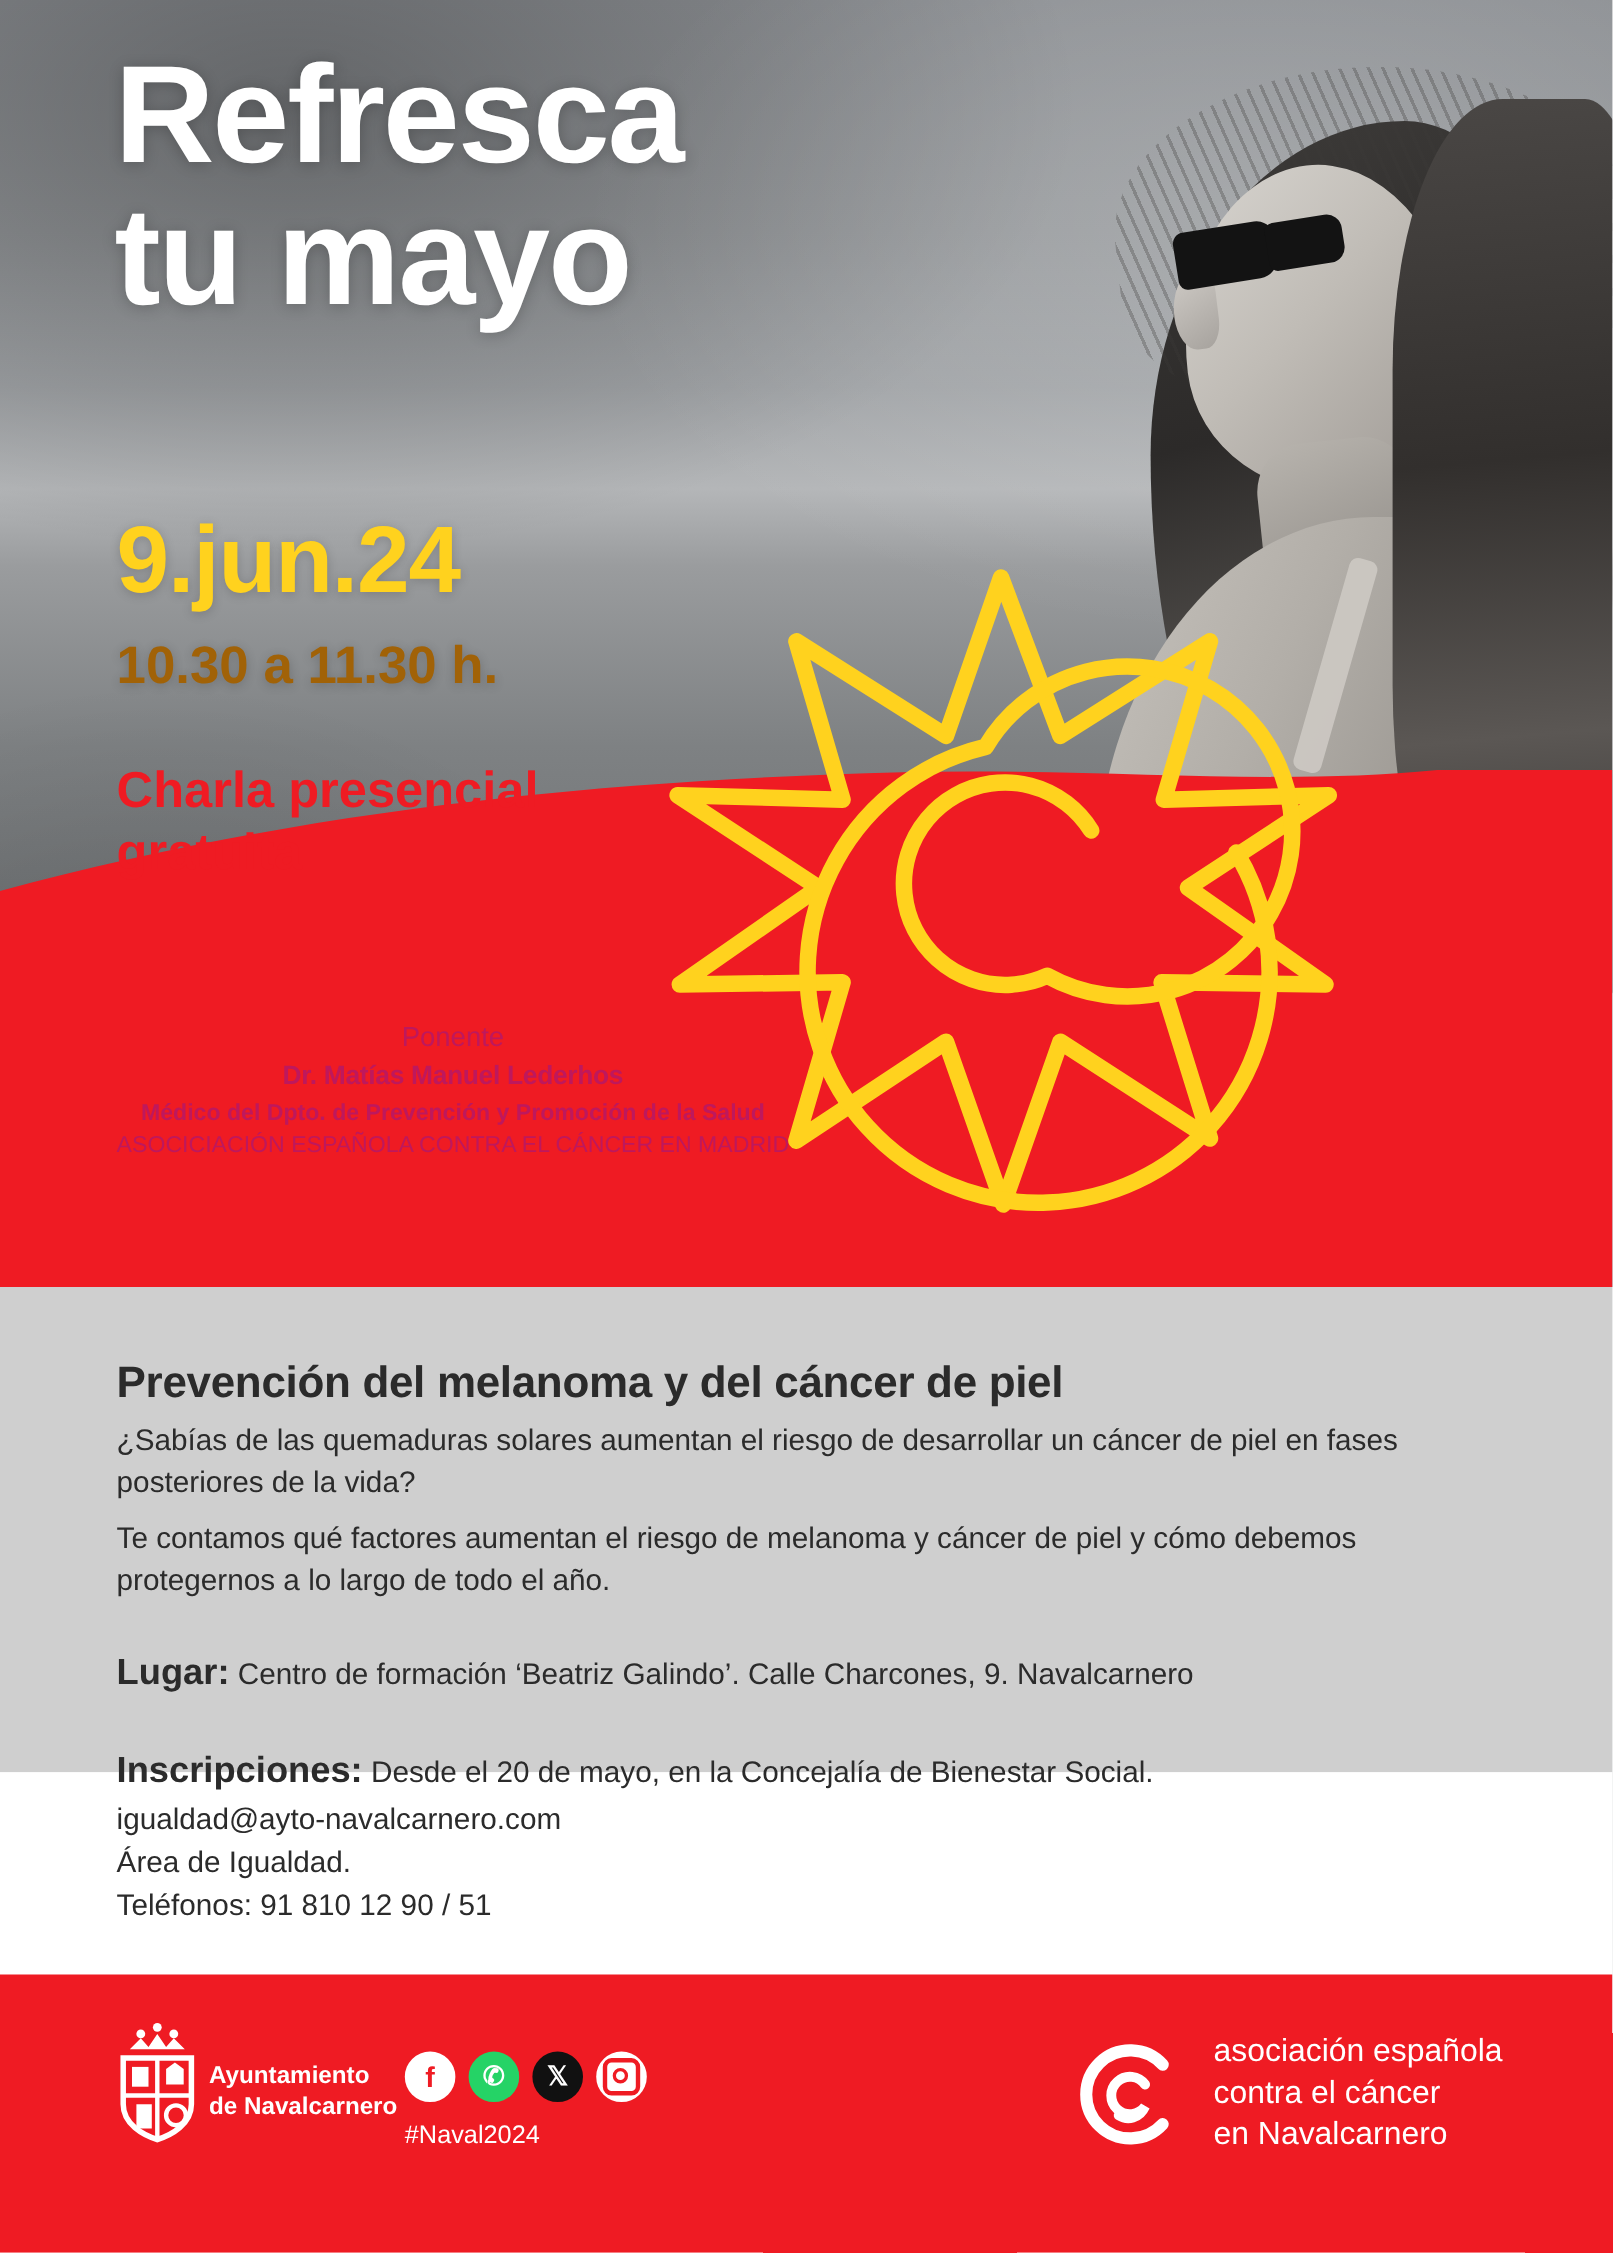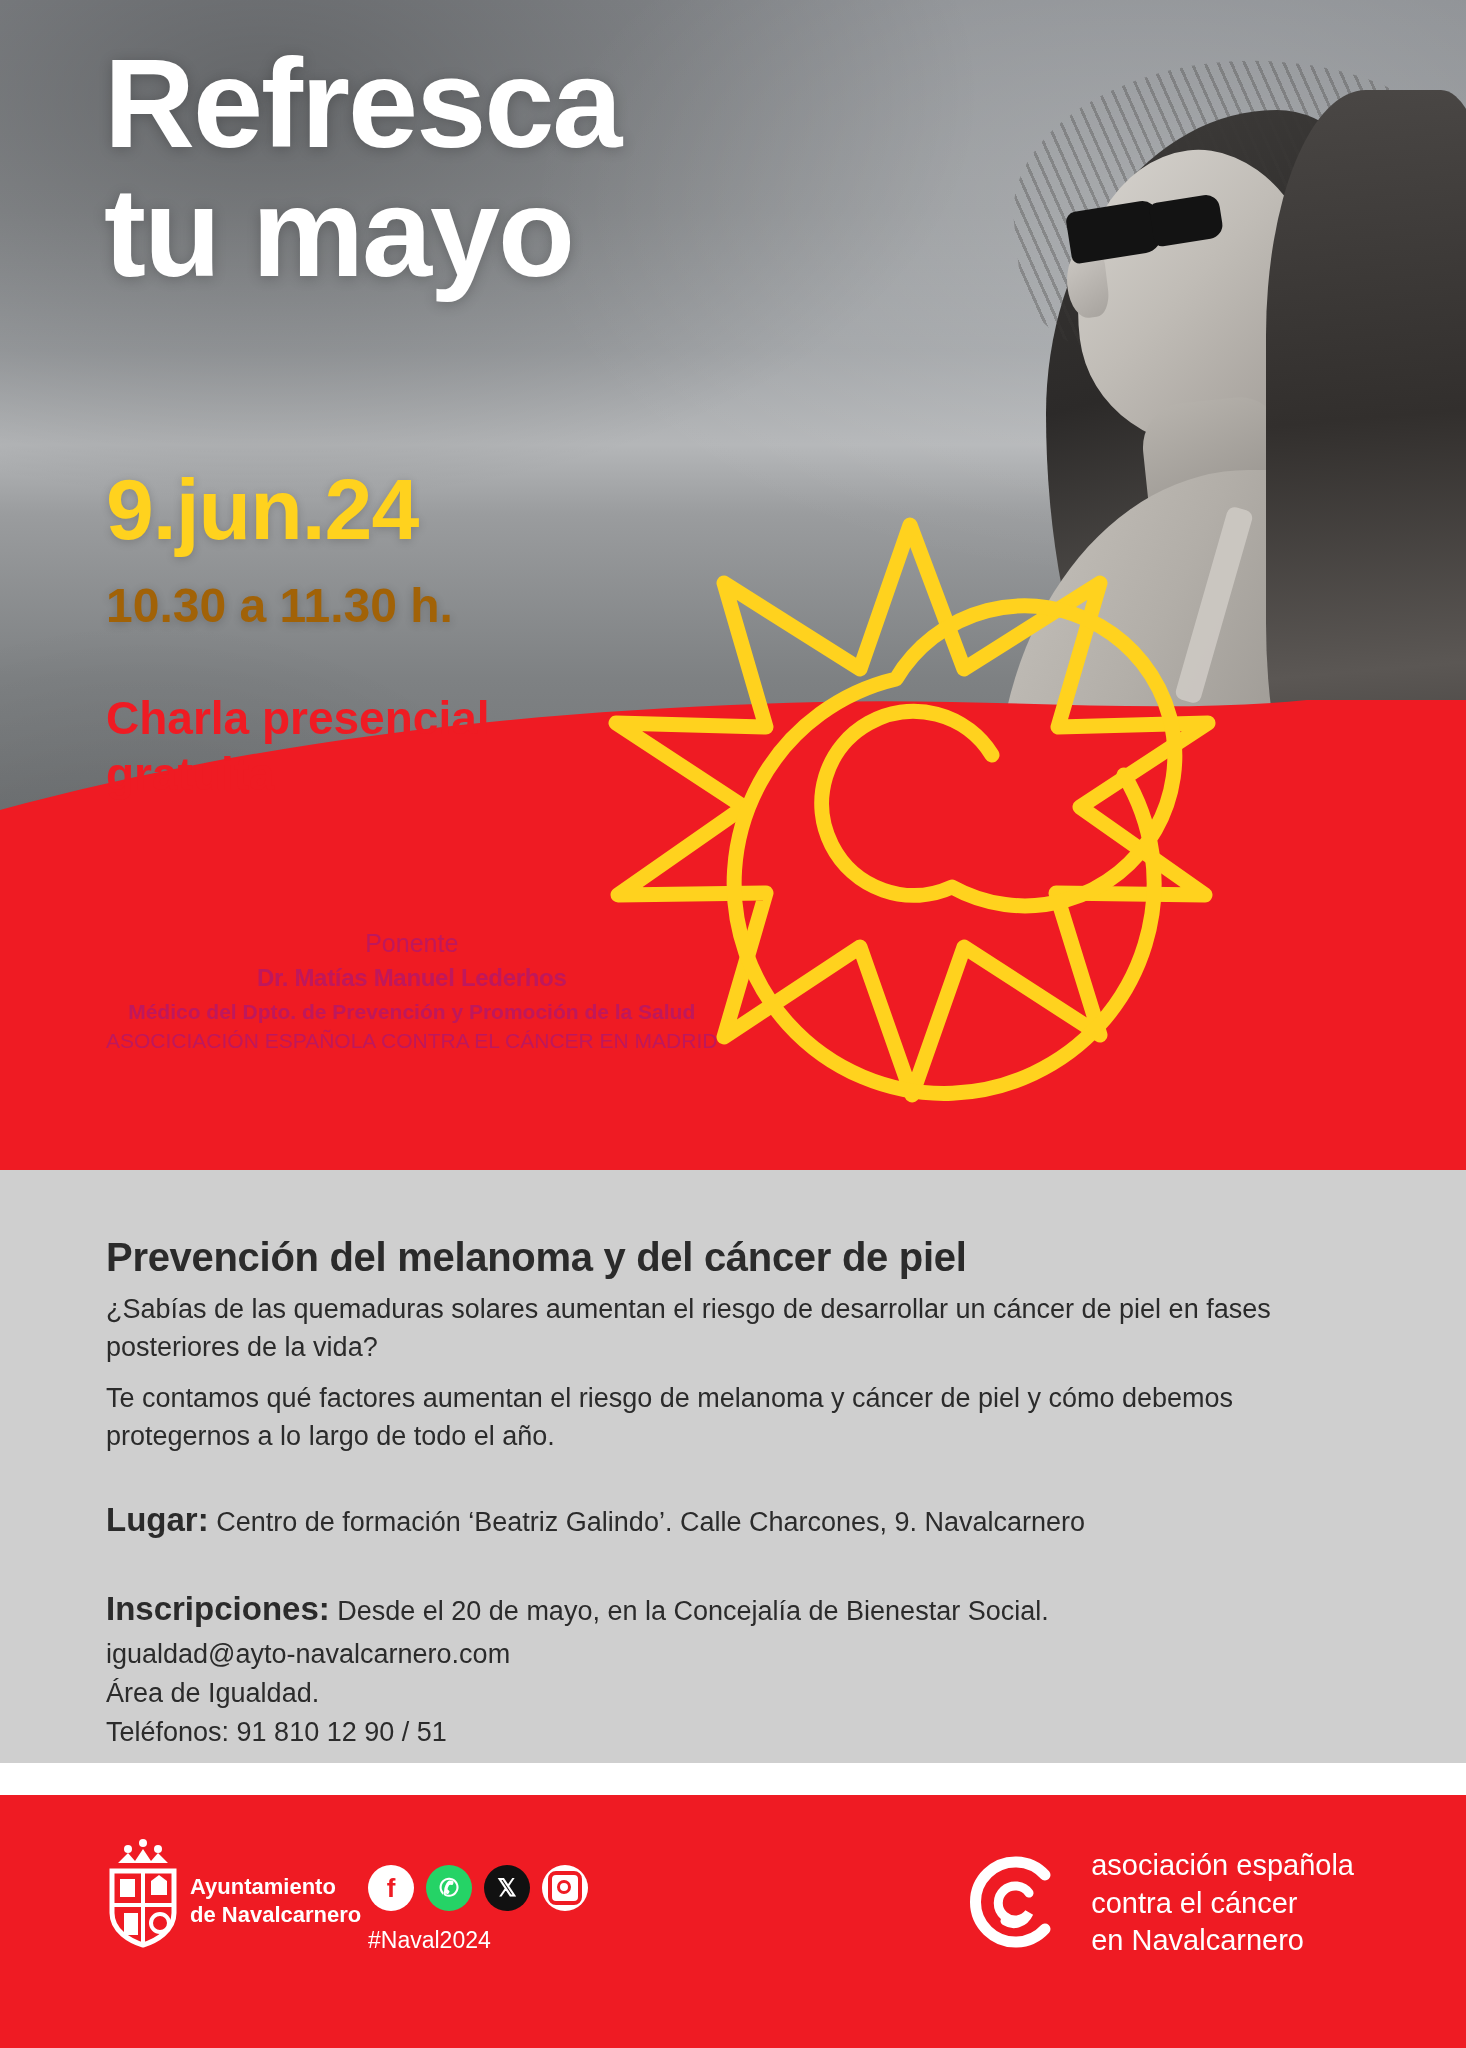--- a/index.html
+++ b/index.html
@@ -254,21 +254,21 @@
   .speaker-org {
     font-size: 21px;
   }
 
   
   .body-sect {
     position: absolute;
     left: 0;
     top: 1170px;
     width: 1466px;
-    height: 593px;
+    height: 441px;
     background: #cfcfcf;
   }
   .body-inner {
     position: absolute;
     left: 106px;
     top: 65px;
     width: 1260px;
     color: #2b2b2b;
   }
   .body-title {
@@ -362,24 +362,24 @@
   }
   .hashtag {
     position: absolute;
     left: 368px;
     top: 132px;
     color: #ffffff;
     font-size: 23px;
   }
   .aecc {
     position: absolute;
-    right: 112px;
+    right: 100px;
     top: 52px;
     display: flex;
-    align-items: flex-start;
+    align-items: center;
     gap: 22px;
   }
   .aecc-logo { width: 110px; height: 110px; }
   .aecc-text {
     color: #ffffff;
     font-size: 29px;
     line-height: 1.3;
   }
   .aecc-text div:first-child { font-weight: normal; }
 </style>

